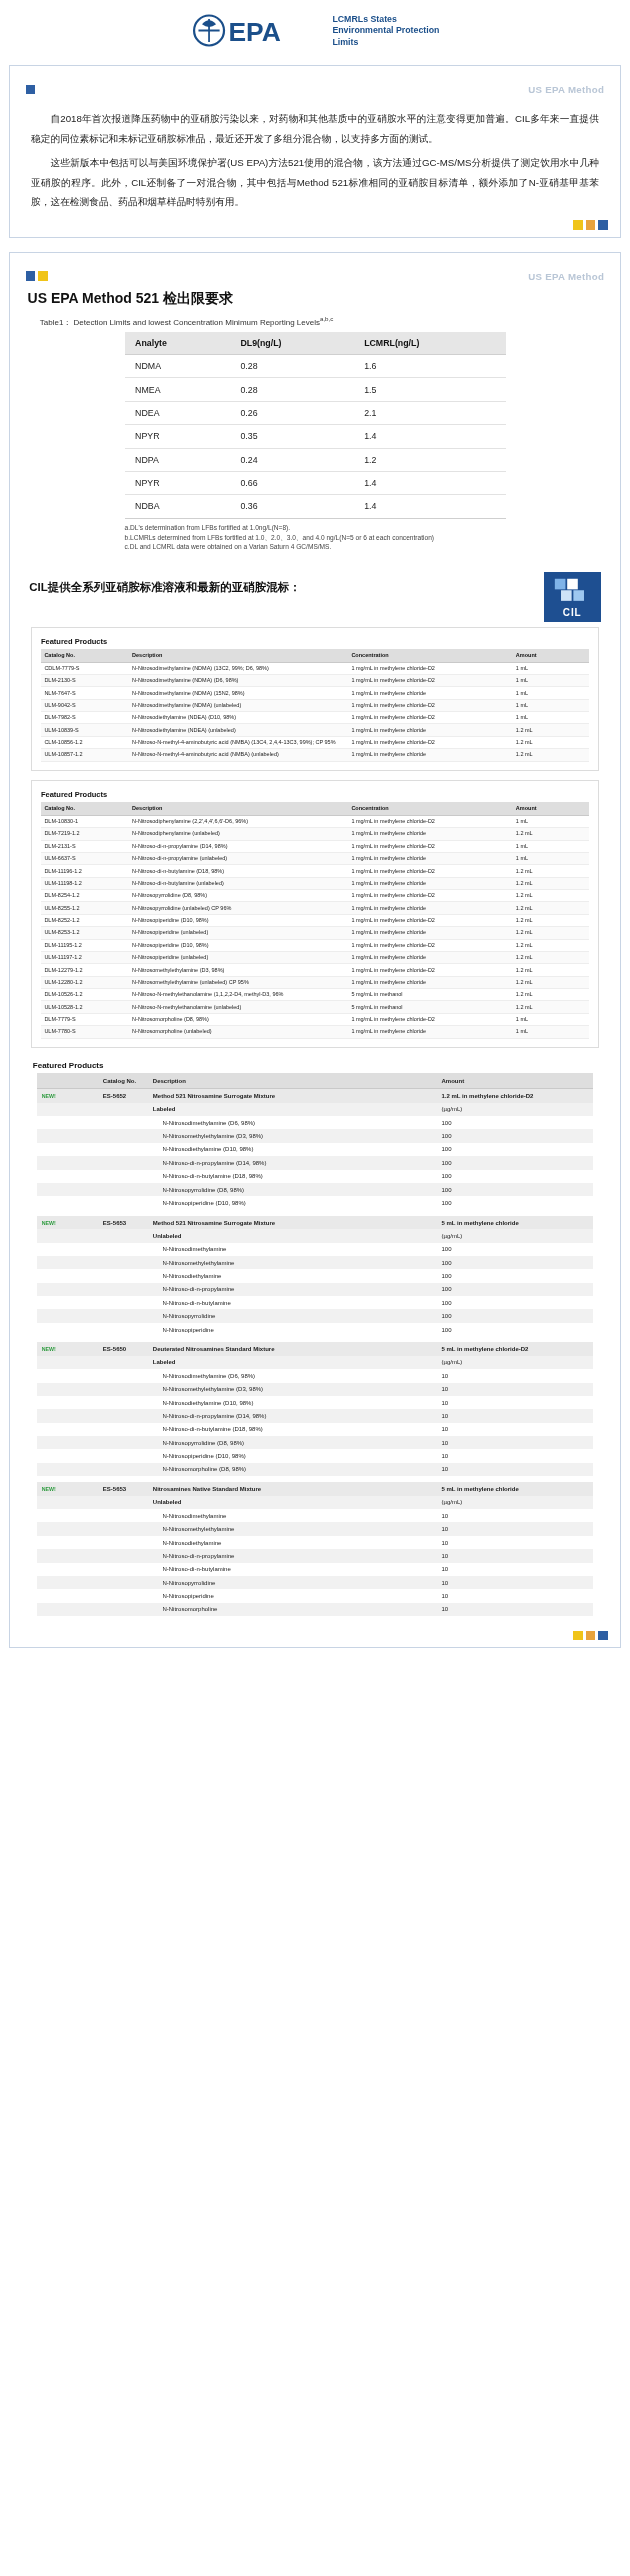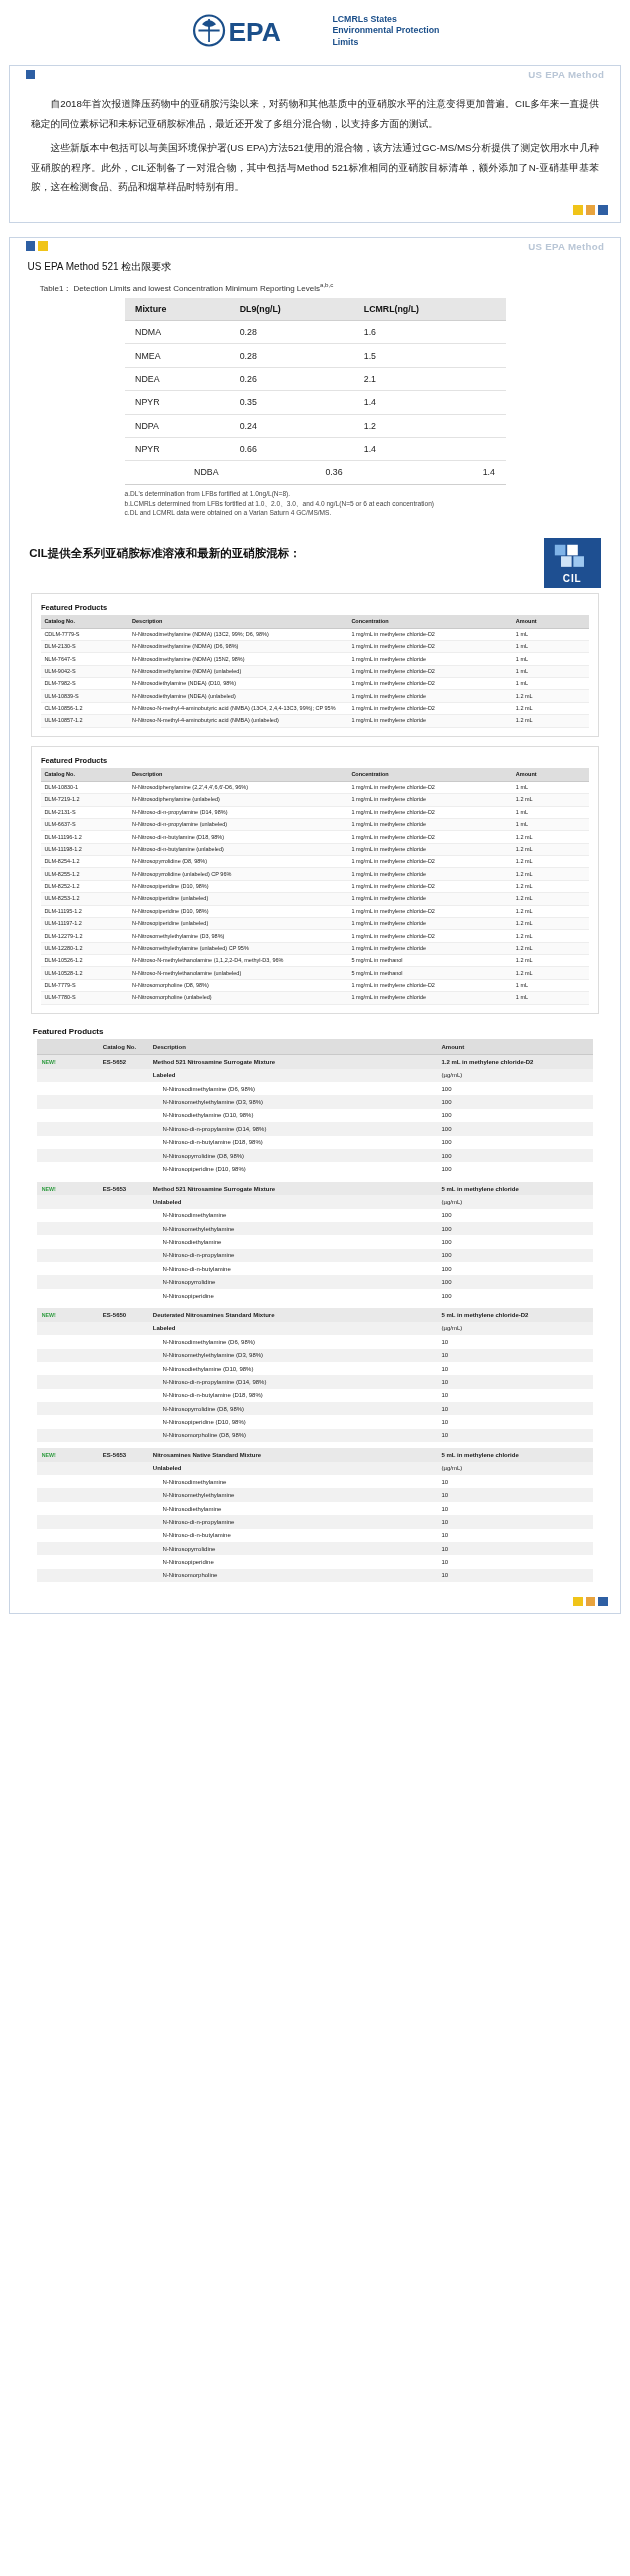--- a/index.html
+++ b/index.html
@@ -24,21 +24,21 @@
     font-size: 8.8px; line-height:11.5px; color:#1b4f8a; font-weight:bold;
     max-width: 142px;
   }
 
   
   .slide {
     border: 0.9px solid #c8d4e4;
     margin: 7px 8.8px 14px 8.8px;
     background:#fff;
     position:relative;
-    padding: 1px 16px 25px 16px;
+    padding: 16px 16px 25px 16px;
   }
   .slide-topbar {
     display:flex; align-items:center; justify-content:space-between;
     padding: 1.8px 0 5.3px 0;
   }
   .sq-group { display:flex; gap:2.7px; }
   .sq { width:9.7px; height:9.7px; display:block; }
   .sq.blue { background:#2e5fa3; }
   .sq.yellow { background:#f0c419; }
   .sq.orange { background:#e8a33d; }
@@ -55,21 +55,21 @@
     line-height: 19.5px;
     color:#222;
     text-align: justify;
     text-indent: 2em;
     margin: 8.8px 5.3px 0 5.3px;
   }
   .cn-para + .cn-para { margin-top: 5.3px; }
 
   
   .slide-title {
-    font-size: 10px; font-weight:normal; color:#111;
+    font-size: 14px; font-weight:bold; color:#111;
     margin: 3.5px 0 7px 1.8px;
   }
   .table-cap {
     font-size: 8px; color:#333; margin: 0 0 3.5px 14px;
   }
   .table-cap sup { font-size:6.2px; }
 
   table.dl {
     border-collapse: collapse;
     width: 381px;
@@ -77,21 +77,21 @@
     font-size: 8.8px;
   }
   table.dl th {
     background:#e6e6e6; color:#111; font-weight:bold;
     text-align:left; padding:6.2px 10.6px; border-bottom:0.9px solid #cfcfcf;
     font-size: 8.8px;
   }
   table.dl td {
     padding:6.2px 10.6px; border-bottom:0.9px solid #e2e2e2; color:#222;
   }
-  table.dl tr:last-child td { border-bottom:0.9px solid #cfcfcf;text-align:right; }
+  table.dl tr:last-child td { border-bottom:0.9px solid #cfcfcf; }
   .notes { width:381px; margin: 4.4px auto 0 auto; font-size:6.6px; color:#444; line-height:9.7px; }
 
   .cil-head {
     display:flex; align-items:flex-start; justify-content:space-between;
     margin: 19.5px 3.5px 5.3px 3.5px;
   }
   .cil-head h3 { font-size:11.5px; font-weight:bold; margin:8.8px 0 0 0; color:#111; }
   .cil-logo {
     width:57px; height:50px; background:#1e4f91; position:relative;
     display:flex; flex-direction:column; align-items:center; justify-content:flex-end;
@@ -179,21 +179,21 @@
 
     <h2 class="slide-title">US EPA Method 521 检出限要求</h2>
 
     <div class="table-cap">
       <span>Table1： Detection Limits and lowest Concentration Minimum Reporting Levels</span><sup>a,b,c</sup>
     </div>
 
     <table class="dl">
       <thead>
         <tr>
-          <th>Mixture</th>
+          <th>Analyte</th>
           <th>DL9(ng/L)</th>
           <th>LCMRL(ng/L)</th>
         </tr>
       </thead>
       <tbody id="dl-body">
           <tr>
             <td>NDMA</td>
             <td>0.28</td>
             <td>1.6</td>
           </tr>

